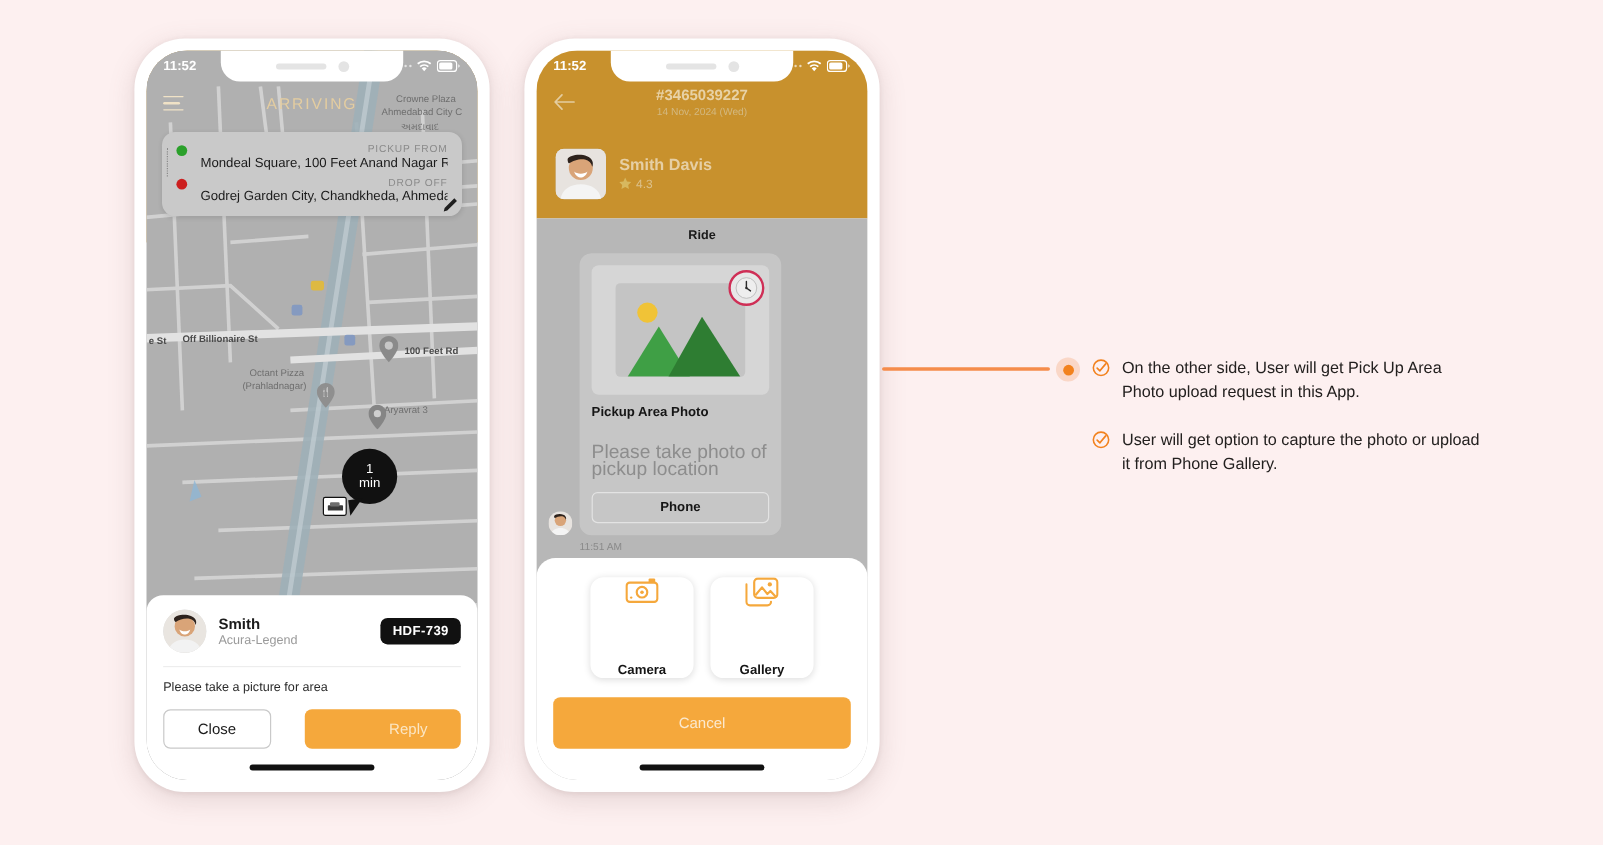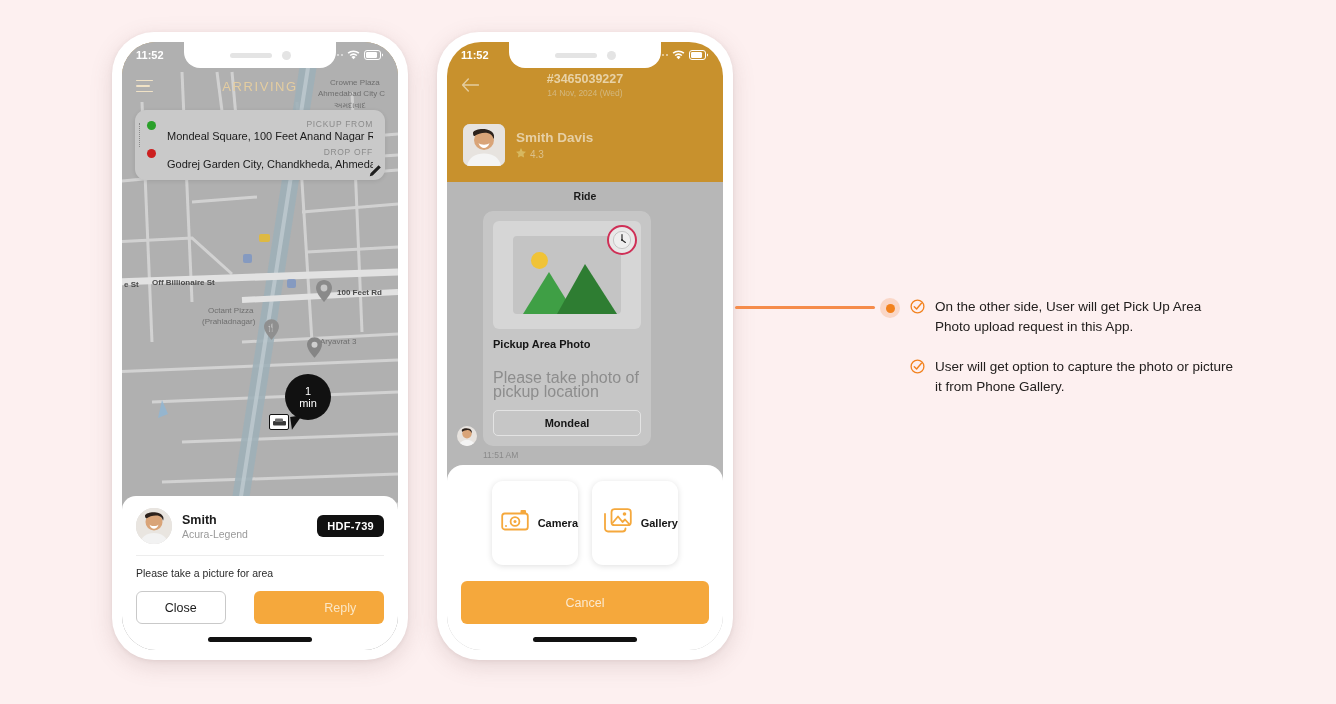--- a/index.html
+++ b/index.html
@@ -209,21 +209,21 @@
   .sheet2 {
     position: absolute; left: 0; right: 0; bottom: 0; z-index: 30;
     background: #fff; border-top-left-radius: 16px; border-top-right-radius: 16px;
     padding: 16px 14px 26px 14px;
   }
   .pick-row { display: flex; gap: 14px; justify-content: center; }
   .pick-card {
     width: 86px; height: 84px; background: #fff;
     border-radius: 11px;
     box-shadow: 0 1px 6px rgba(0,0,0,.13);
-    display: flex; flex-direction: row; align-items: center; justify-content: flex-end; gap: 9px;
+    display: flex; flex-direction: column; align-items: center; justify-content: space-between; gap: 9px;
     cursor: pointer;
   }
   .pick-label { font-size: 11px; font-weight: bold; color: #151515; }
   .btn-cancel {
     margin-top: 16px; height: 43px; border-radius: 6px;
     background: #f5a83c; color: #fbe9cf;
     display: flex; align-items: center; justify-content: center;
     font-size: 12.5px; cursor: pointer;
   }
 
@@ -510,21 +510,21 @@
               <div class="clock-badge">
                 <svg width="20" height="20" viewBox="0 0 20 20">
                   <circle cx="10" cy="10" r="8.6" fill="#eeeeee" stroke="#bdbdbd" stroke-width="0.8"></circle>
                   <path d="M10 10 V4.6 M10 10 L13.4 12.4" stroke="#2b2b2b" stroke-width="1.2" stroke-linecap="round" fill="none"></path>
                   <circle cx="10" cy="10" r="1" fill="#2b2b2b"></circle>
                 </svg>
               </div>
             </div>
             <div class="bubble-title">Pickup Area Photo</div>
             <div class="bubble-sub">Please take photo of pickup location</div>
-            <div class="upload-btn">Mondeal</div>
+            <div class="upload-btn">Phone</div>
           </div>
         </div>
         <div class="msg-time">11:51 AM</div>
       </div>
 
       <div class="sheet2">
         <div class="pick-row">
           <div class="pick-card">
             <span>
               <svg width="28" height="24" viewBox="0 0 28 24">
@@ -575,17 +575,17 @@
       </span>
       <div class="note-text">On the other side, User will get Pick Up Area Photo upload request in this App.</div>
     </div>
     <div class="note">
       <span class="note-icon">
         <svg width="15" height="15" viewBox="0 0 15 15">
             <circle cx="7.5" cy="7.5" r="6.4" fill="none" stroke="#f2821e" stroke-width="1.3"></circle>
             <path d="M4.3 7.8 6.6 10 11.4 4.2" fill="none" stroke="#f2821e" stroke-width="1.4" stroke-linecap="round" stroke-linejoin="round"></path>
           </svg>
       </span>
-      <div class="note-text">User will get option to capture the photo or picture it from Phone Gallery.</div>
+      <div class="note-text">User will get option to capture the photo or upload it from Phone Gallery.</div>
     </div>
   </div>
 
 </div>
 
 </body></html>

